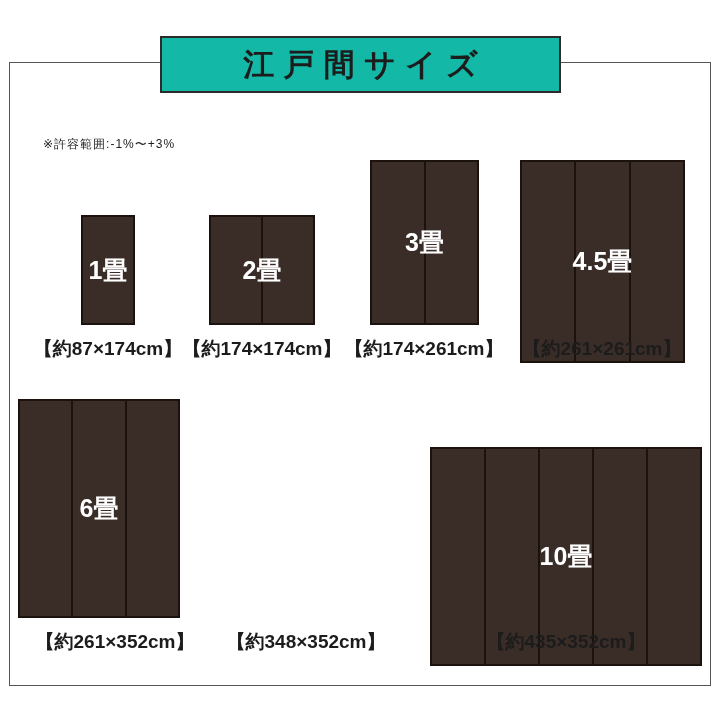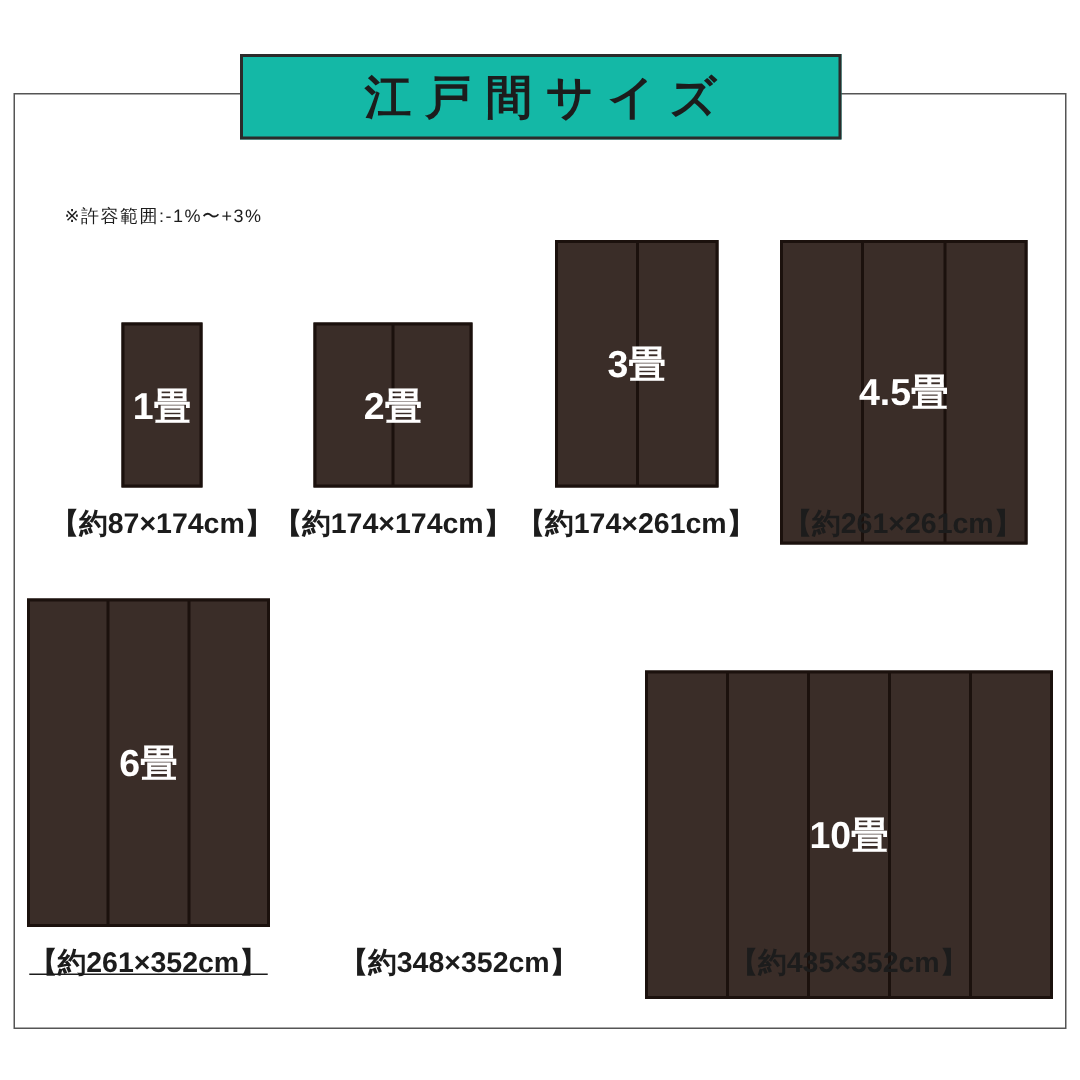--- a/index.html
+++ b/index.html
@@ -138,21 +138,21 @@
   <div class="dims" style="left:517px;top:336px;">【約261×261cm】</div>
 
   <div class="mat" style="left:18px;top:399px;width:162px;height:219px;">
     <div class="panels">
         <div class="panel"></div>
         <div class="panel"></div>
         <div class="panel"></div>
       </div>
     <span class="mat-label">6畳</span>
   </div>
-  <div class="dims" style="left:14px;top:629px;text-decoration:underline;">【約261×352cm】</div>
+  <div class="dims" style="left:30px;top:629px;">【約261×352cm】</div>
 
   <div class="dims" style="left:221px;top:629px;">【約348×352cm】</div>
 
   <div class="mat" style="left:430px;top:399px;width:272px;height:219px;margin-top:48px;">
     <div class="panels">
         <div class="panel"></div>
         <div class="panel"></div>
         <div class="panel"></div>
         <div class="panel"></div>
         <div class="panel"></div>

